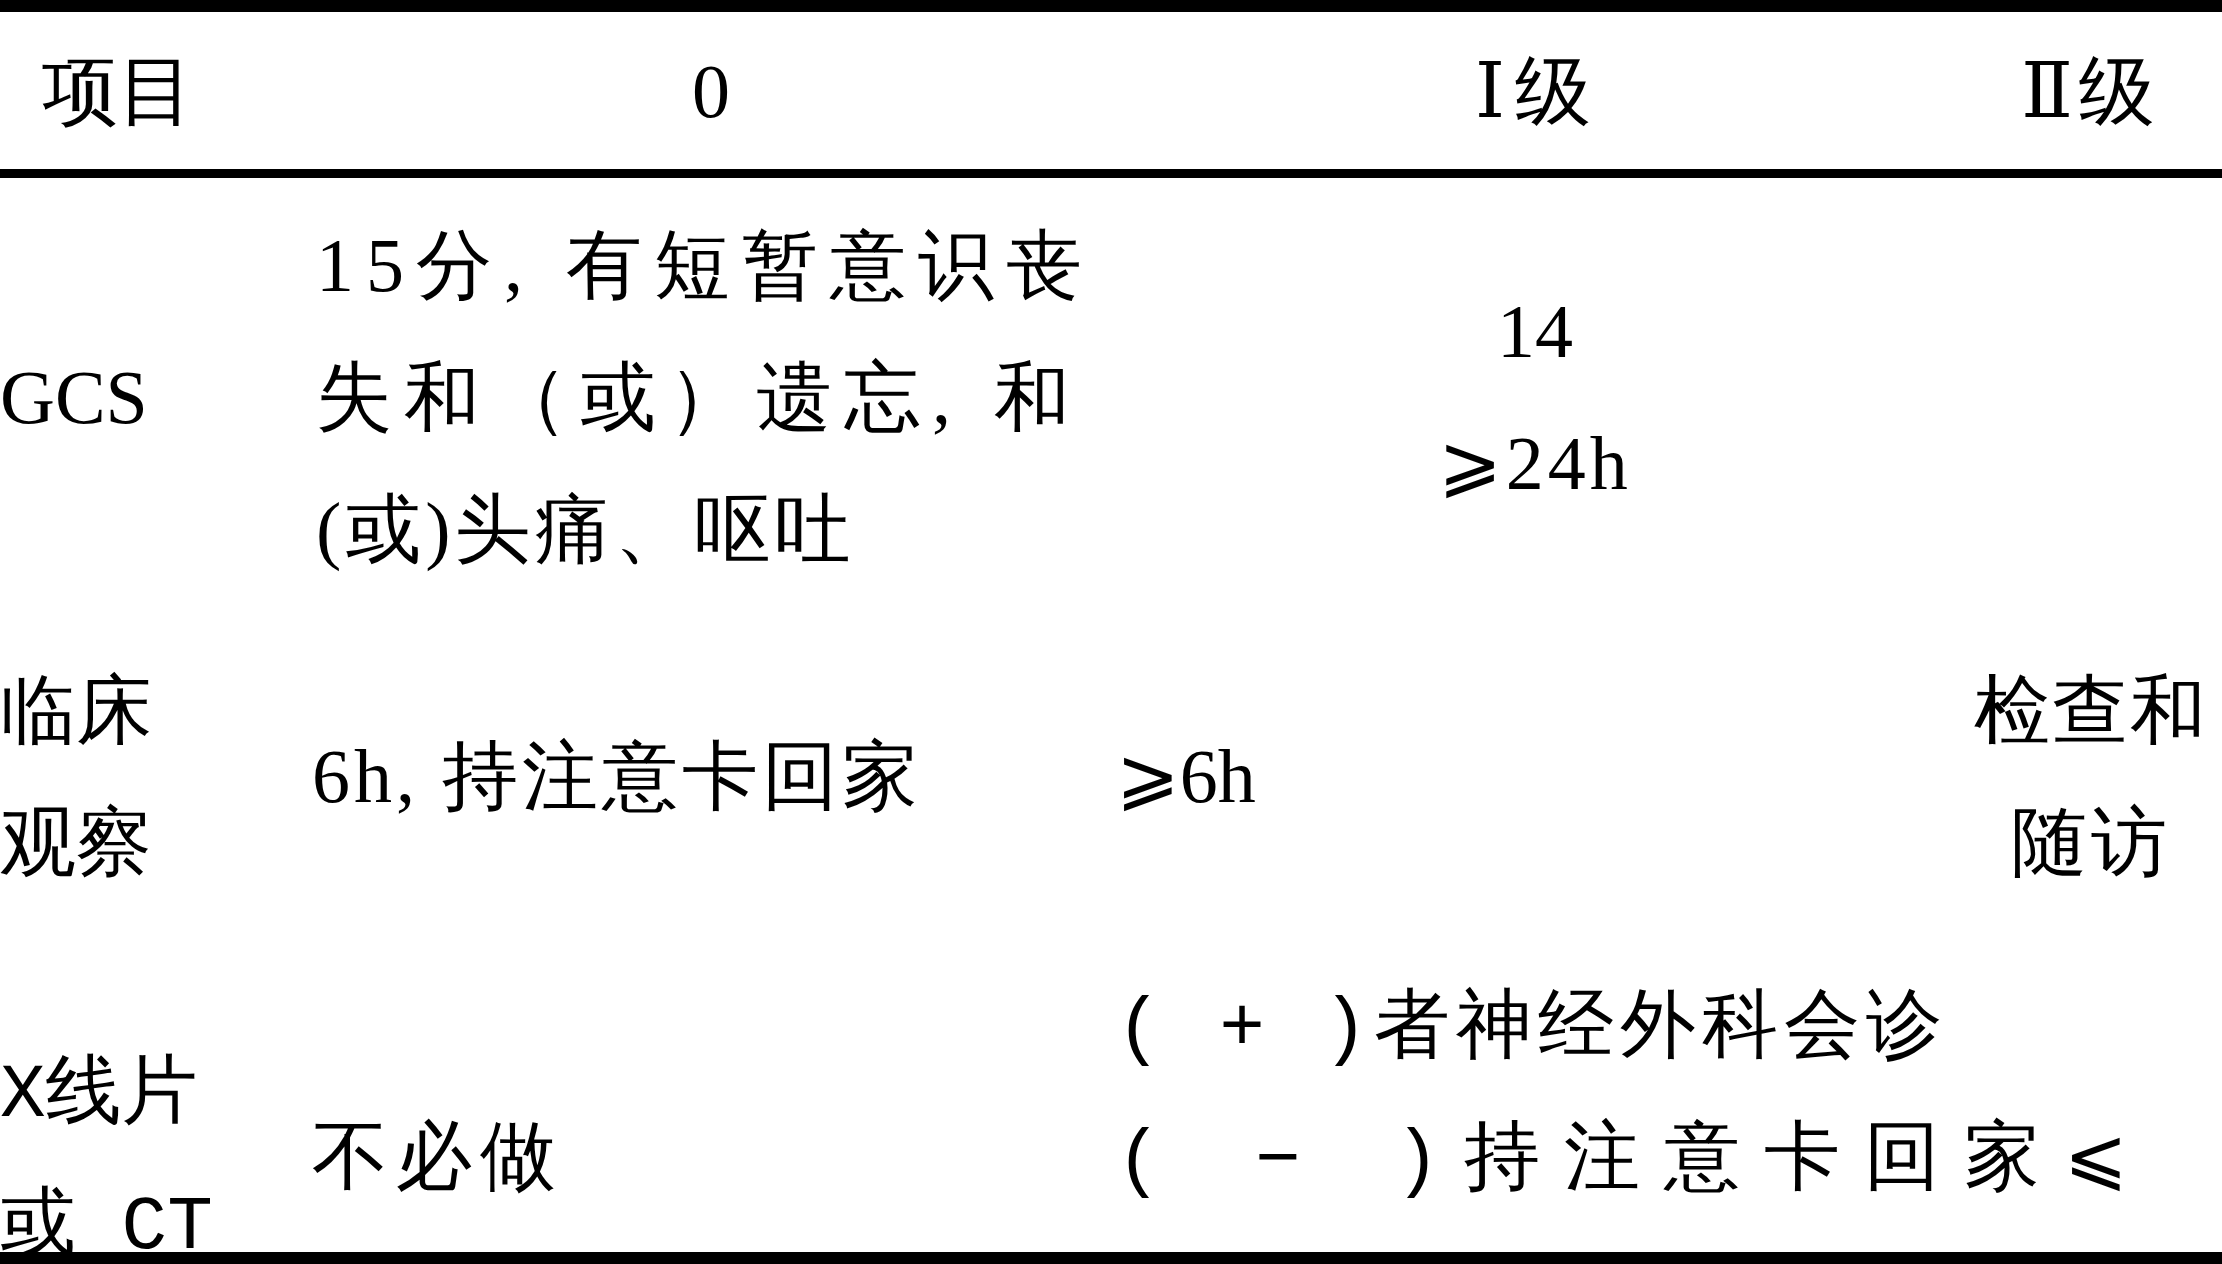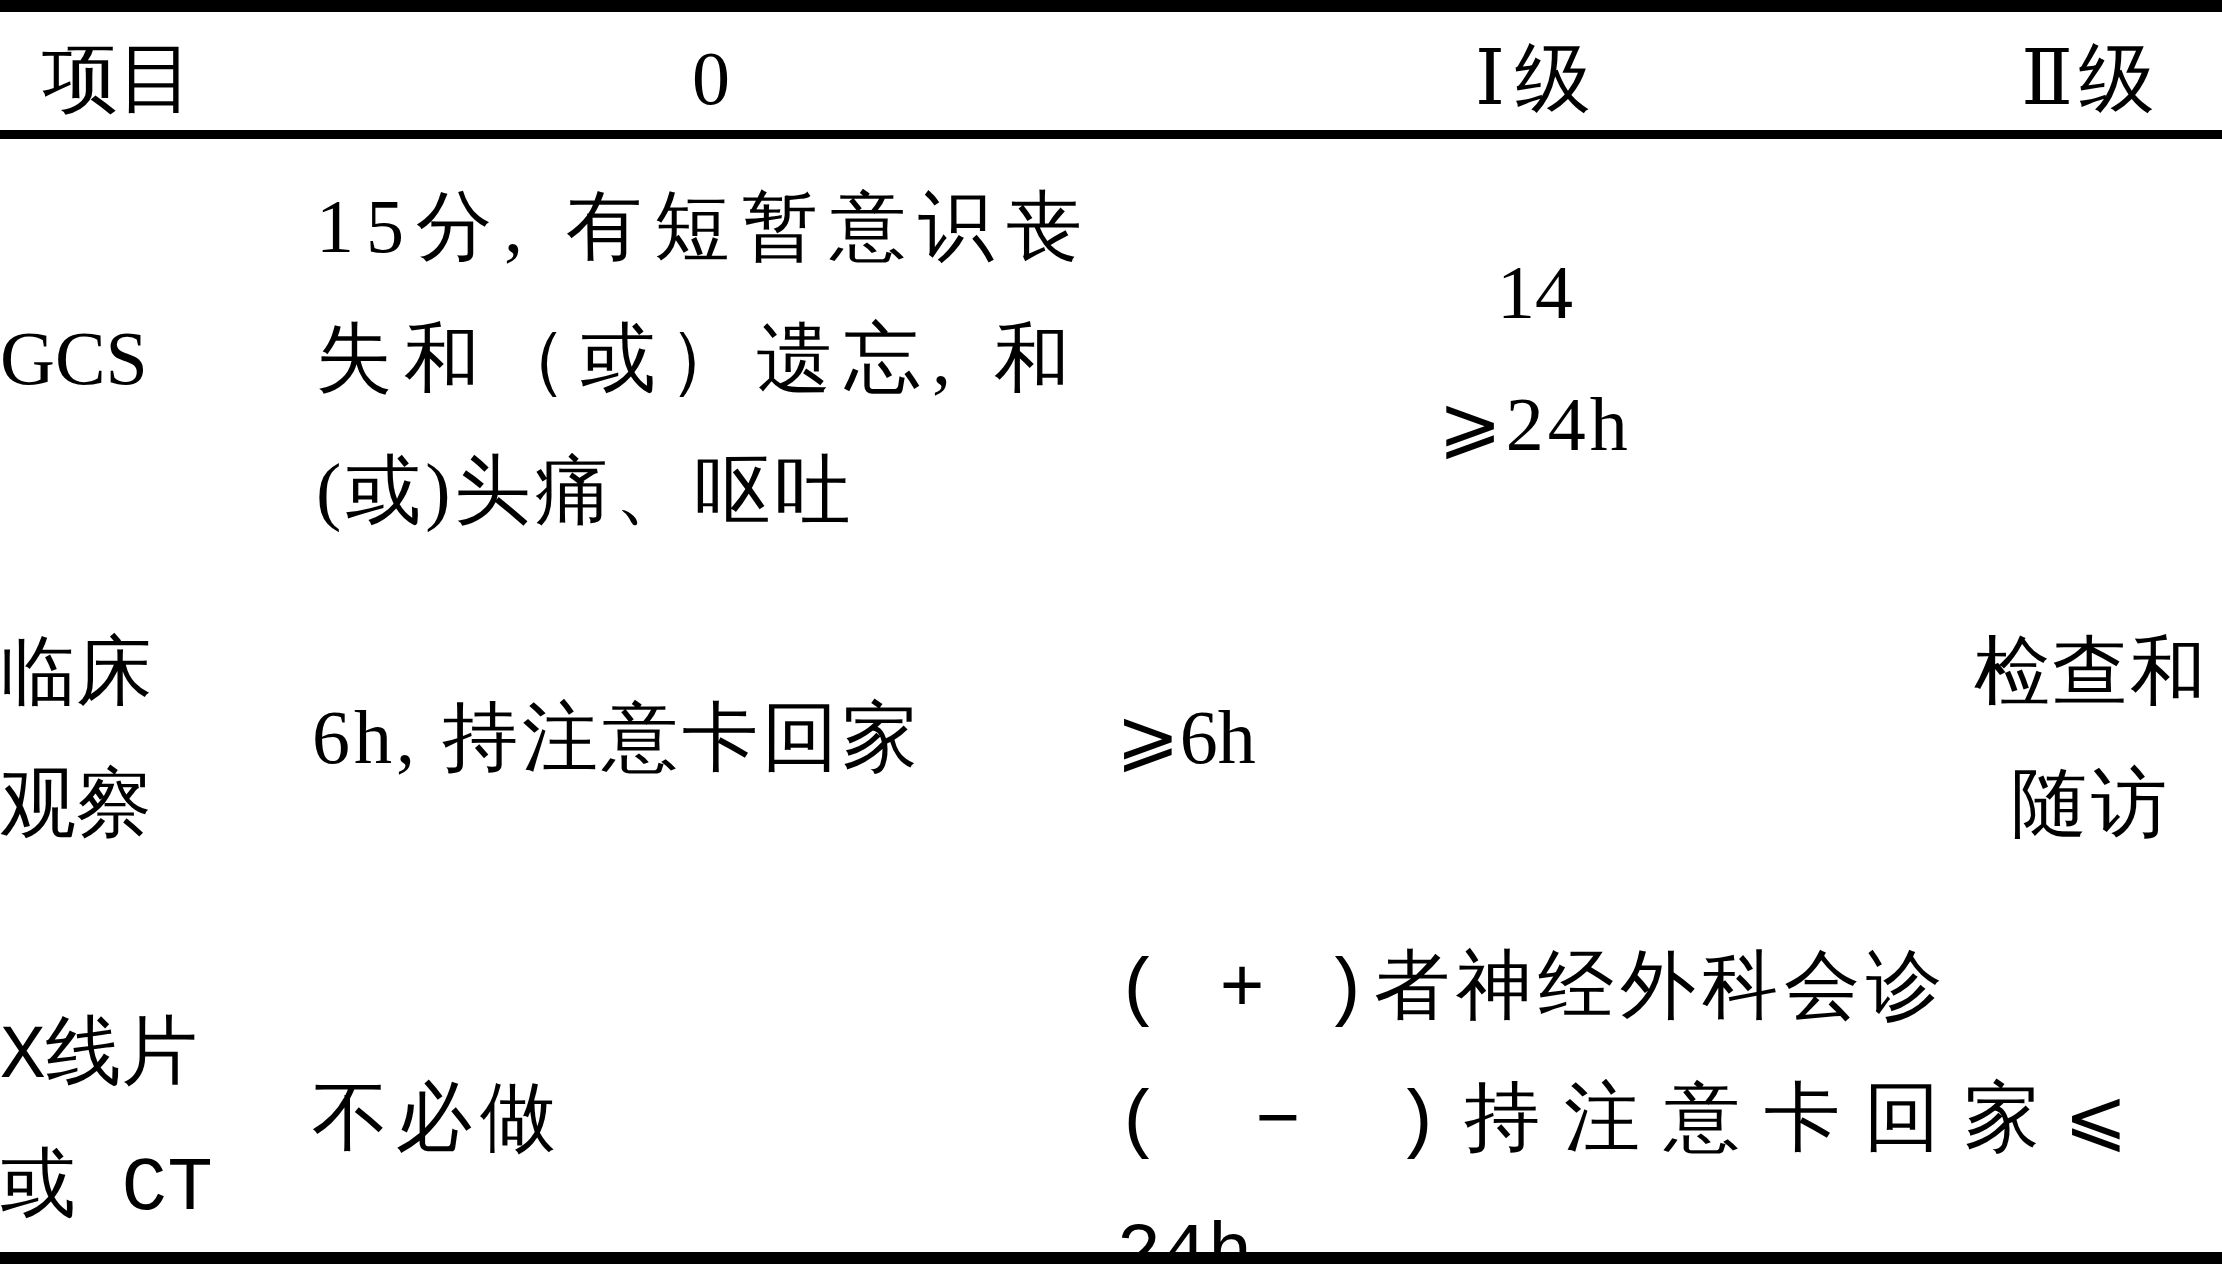--- a/index.html
+++ b/index.html
@@ -26,21 +26,21 @@
     border-top: 12px solid #000;
     border-bottom: 12px solid #000;
     display: flex;
     flex-direction: column;
   }
   .row {
     display: grid;
     grid-template-columns: 310px 800px 850px 262px;
     box-sizing: border-box;
   }
-  .row.hdr  { height: 127px; border-bottom: 9px solid #000; }
+  .row.hdr  { height: 166px; border-bottom: 9px solid #000; }
   .row.r1   { height: 466px; }
   .row.r2   { height: 262px; }
   .row.r3   { height: 346px; font-family: Liberation Mono, monospace; }
 
   .cell {
     display: flex;
     flex-direction: column;
     justify-content: center;
     box-sizing: border-box;
     overflow: visible;

